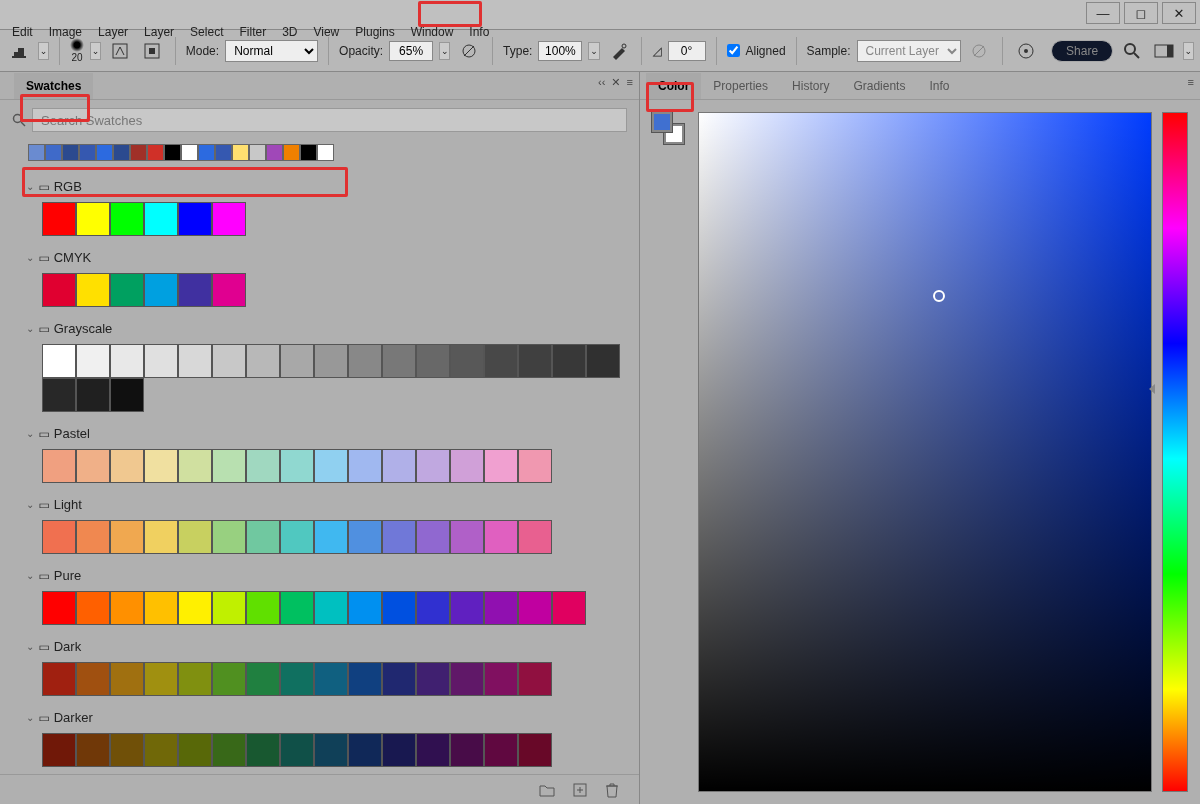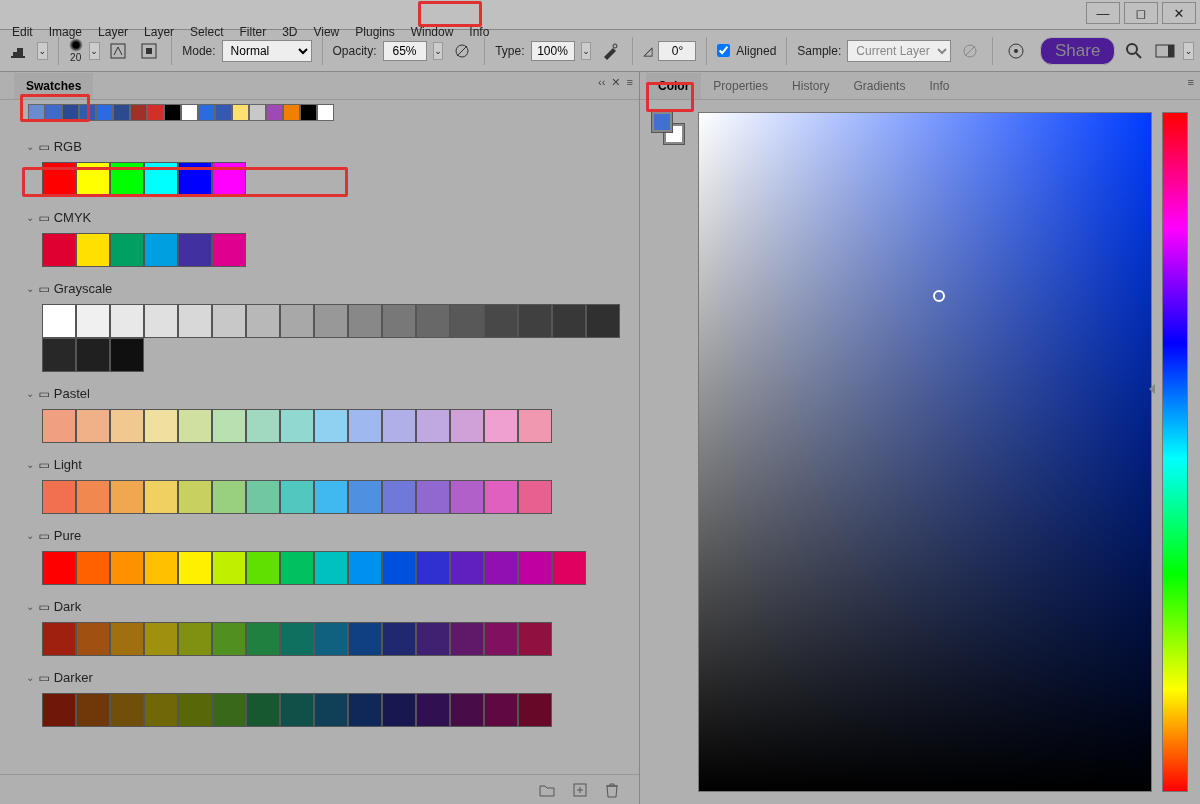--- a/index.html
+++ b/index.html
@@ -9,21 +9,21 @@
 .menubar .mitem { padding: 4px 8px; cursor: pointer; margin-top: 34px; }
 .winctrl { position: absolute; right: 4px; top: 2px; display: flex; gap: 4px; }
 .winctrl .btn { width: 34px; height: 22px; border: 1px solid #888; background: #c0c0c0; display: flex; align-items: center; justify-content: center; font-size: 13px; }
 
 .optbar { height: 42px; background: #b8b8b8; border-bottom: 1px solid #888; display: flex; align-items: center; padding: 0 6px; gap: 6px; font-size: 12px; }
 .optbar .sep { width: 1px; height: 28px; background: #999; margin: 0 4px;}
 .optbar input[type=text] { height: 20px; border: 1px solid #888; background: #eee; padding: 0 4px; font-size: 12px; text-align: center; }
 .optbar .dd { width: 12px; height: 18px; border: 1px solid #999; background: #ccc; display:inline-flex;align-items:center;justify-content:center;font-size:9px;}
 .optbar select { height: 22px; border: 1px solid #888; background: #eee; font-size: 12px; padding: 0 4px;}
 .optbar .iconbox { width: 28px; height: 28px; display:flex; align-items:center; justify-content:center; }
-.share { background: #4c1d95; border: 1px solid #aaa; border-radius: 12px; padding: 3px 14px; color: #888; font-size: 17px;}
+.share { background: #0f172a; border: 1px solid #aaa; border-radius: 12px; padding: 3px 14px; color: #888; font-size: 12px;}
 
 .main { display: flex; height: calc(804px - 72px); }
 .leftpanel { width: 640px; background: #b0b0b0; display: flex; flex-direction: column; border-right: 1px solid #888;}
 .rightpanel { flex: 1; background: #b0b0b0; display: flex; flex-direction: column; }
 
 .paneltop { height: 28px; display: flex; align-items: center; border-bottom: 1px solid #999; position: relative; }
 .paneltop .corner { position: absolute; right: 6px; top: 4px; display: flex; gap: 6px; font-size: 11px; color: #444;}
 .tab { padding: 6px 12px; font-size: 12px; color: #555; cursor: pointer;}
 .tab.active { background: #a8a8a8; color: #000; font-weight: bold; }
 
@@ -174,20 +174,29 @@
 <div class="main">
 
   <div class="leftpanel">
     <div class="paneltop">
       <span class="tab active" style="margin-left:14px;">Swatches</span>
       <div class="corner">
         <span>‹‹</span>
         <span>✕</span>
         <span>≡</span>
       </div>
+    </div>
+    <div class="searchrow">
+      <span>
+        <svg width="14" height="14" viewBox="0 0 14 14">
+            <circle cx="5.5" cy="5.5" r="4" fill="none" stroke="#555" stroke-width="1.5"></circle>
+            <path d="M9 9 L13 13" stroke="#555" stroke-width="1.5"></path>
+          </svg>
+      </span>
+      <input type="text" placeholder="Search Swatches" style="">
     </div>
     <div class="recentrow" id="recent-row">
         <div class="sw" style="background: rgb(106, 139, 208);"></div>
         <div class="sw" style="background: rgb(63, 106, 201);"></div>
         <div class="sw" style="background: rgb(43, 74, 143);"></div>
         <div class="sw" style="background: rgb(53, 88, 176);"></div>
         <div class="sw" style="background: rgb(44, 106, 224);"></div>
         <div class="sw" style="background: rgb(43, 74, 143);"></div>
         <div class="sw" style="background: rgb(160, 48, 40);"></div>
         <div class="sw" style="background: rgb(208, 48, 40);"></div>

